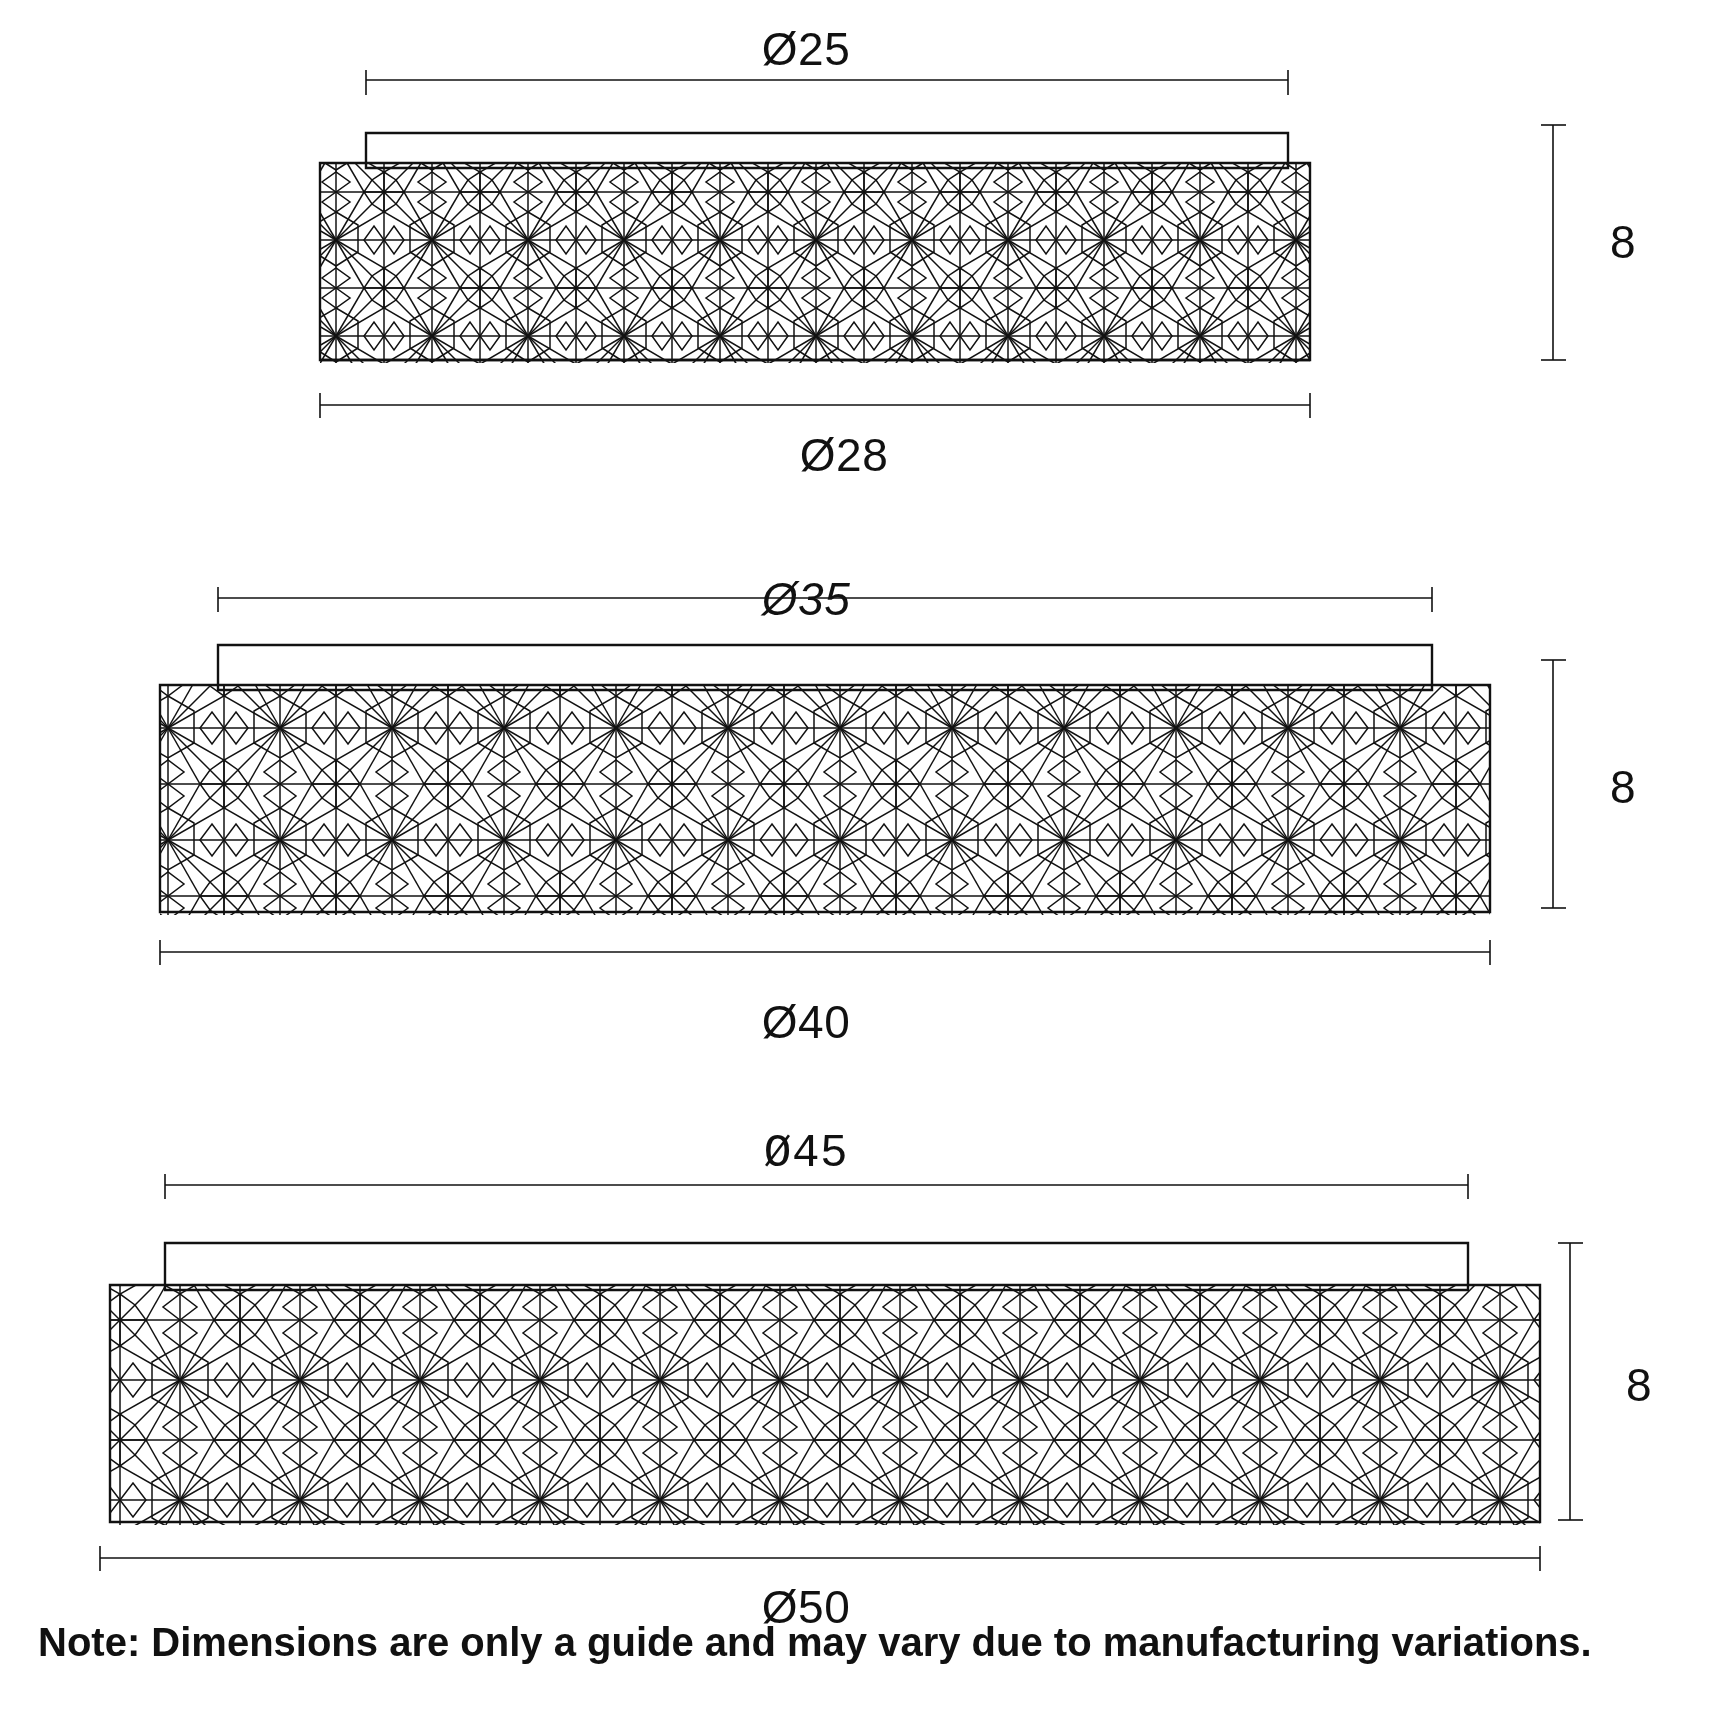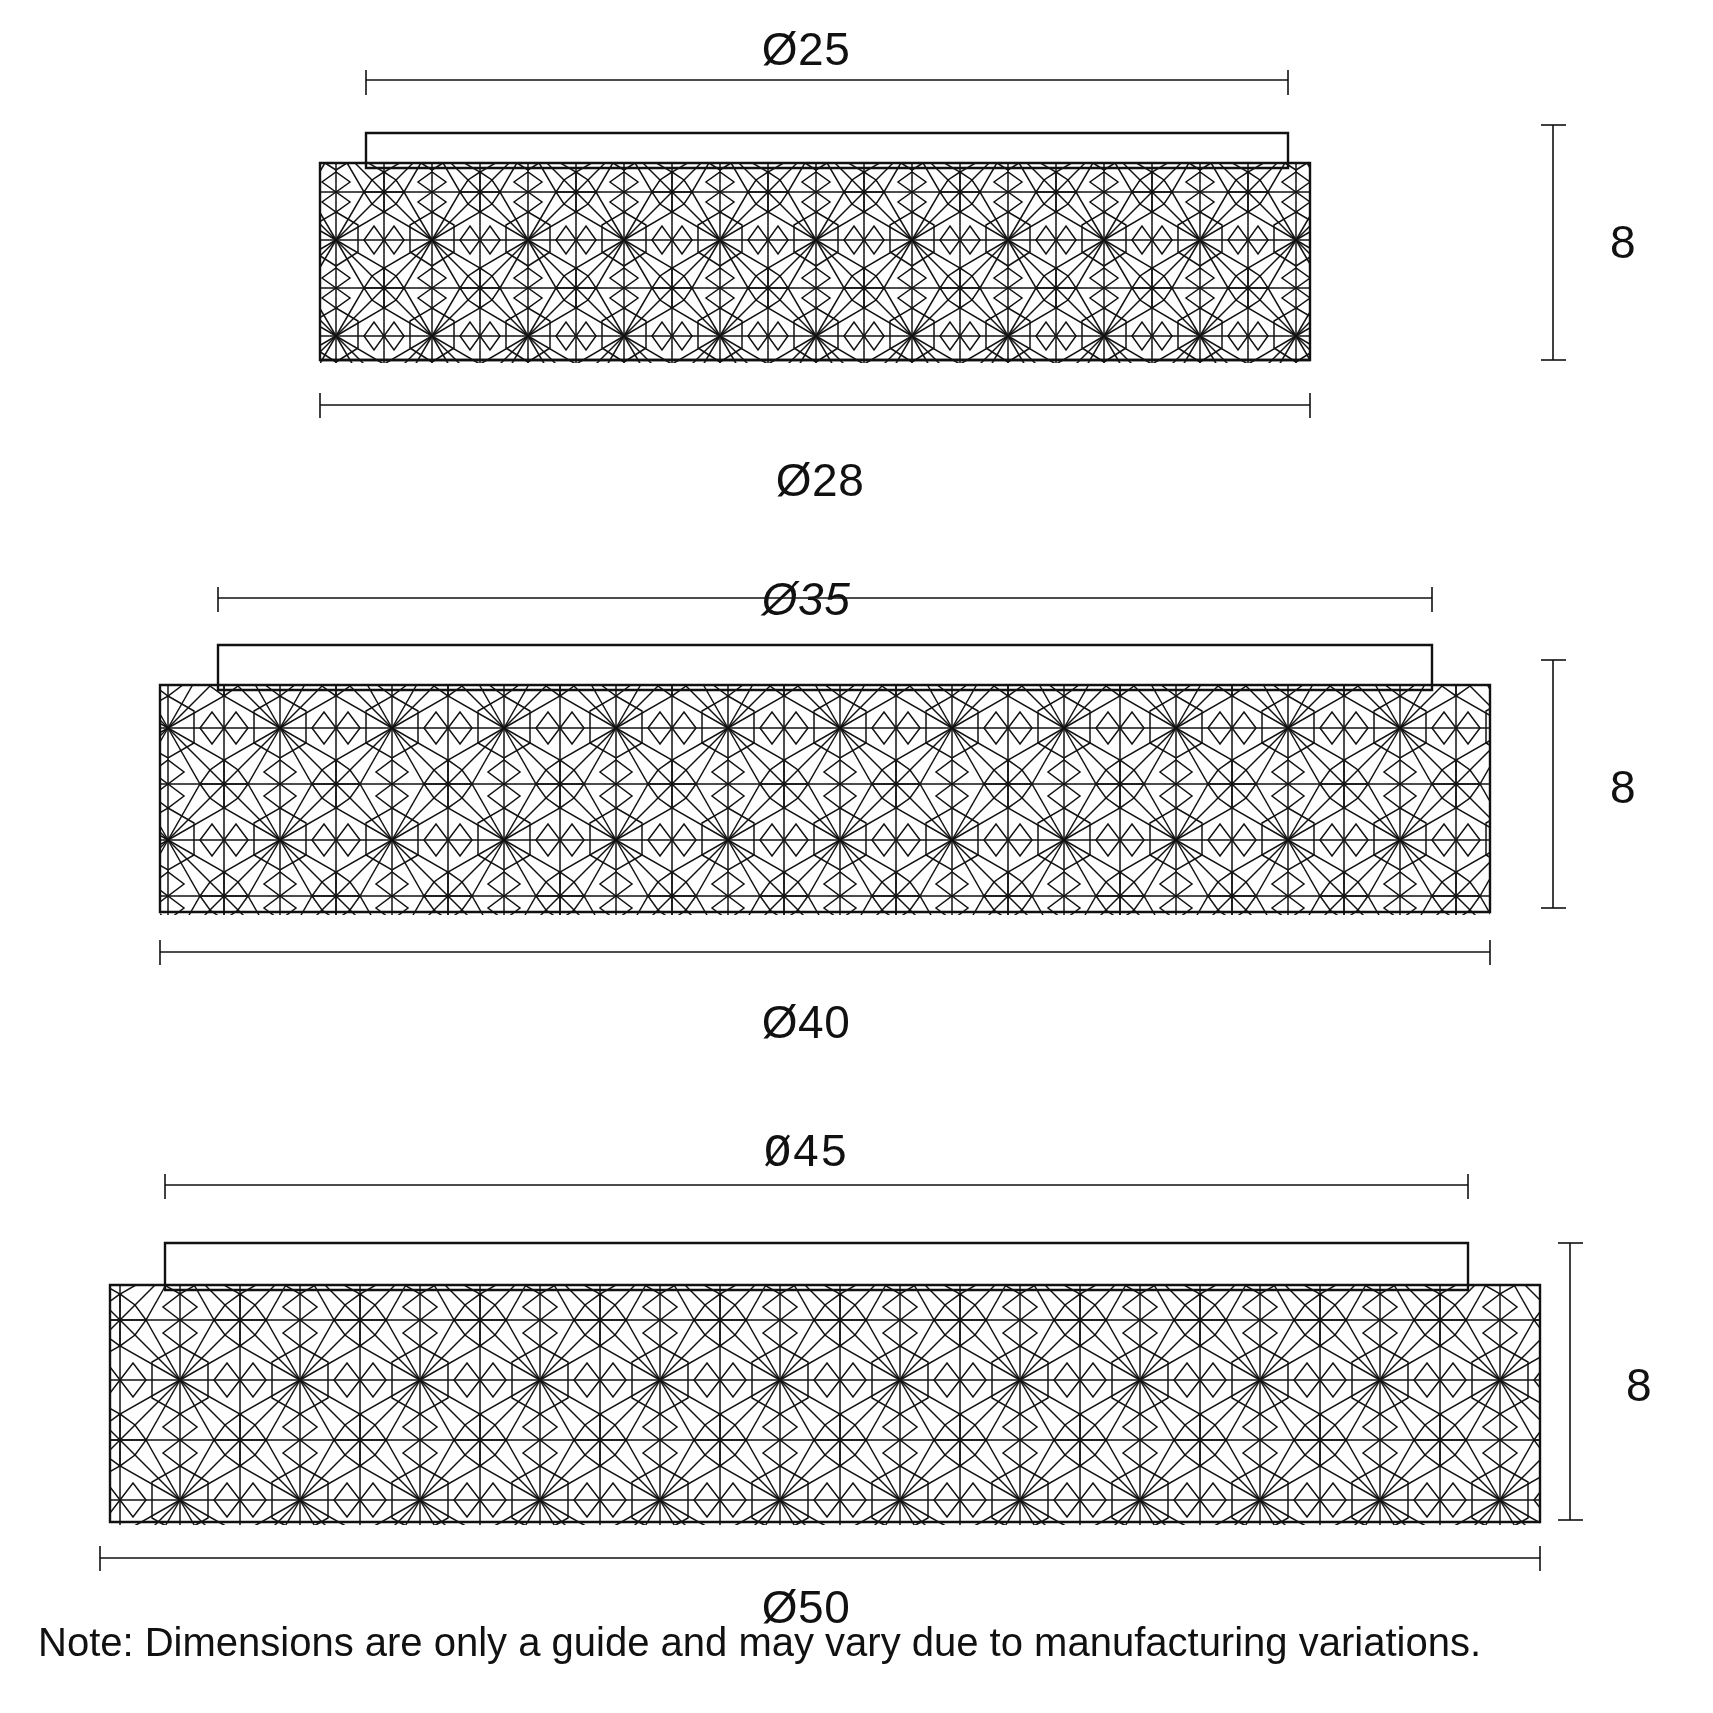--- a/index.html
+++ b/index.html
@@ -32,20 +32,21 @@
     transform: translateX(-50%);
     text-align: center;
   }
   .note {
     position: absolute;
     left: 38px;
     top: 1620px;
     font-size: 40px;
     color: #111;
     white-space: nowrap;
+    font-weight: bold;
   }
   svg { display: block; }
   .ln { stroke: #111; stroke-width: 2.4; fill: none; }
   .ln-thin { stroke: #111; stroke-width: 1.6; fill: none; }
   .pat { stroke: #111; stroke-width: 1.5; fill: none; }
 </style>
 </head>
 <body>
 
 <div id="sheet">
@@ -256,21 +257,21 @@
 
       <g>
         <line class="ln-thin" x1="1570" y1="1243" x2="1570" y2="1520"></line>
         <line class="ln-thin" x1="1558" y1="1243" x2="1583" y2="1243"></line>
         <line class="ln-thin" x1="1558" y1="1520" x2="1583" y2="1520"></line>
       </g>
     </g>
   </svg>
 
   <div class="dim-label center" style="left:806px; top:22px;">Ø25</div>
-  <div class="dim-label center" style="left:820px; top:428px;margin-top:25px;">Ø28</div>
+  <div class="dim-label center" style="left:844px; top:428px;">Ø28</div>
   <div class="dim-label" style="left:1610px; top:215px;">8</div>
 
   <div class="dim-label center" style="left:806px; top:572px;font-style:italic;">Ø35</div>
   <div class="dim-label center" style="left:806px; top:975px;margin-top:20px;">Ø40</div>
   <div class="dim-label" style="left:1610px; top:760px;">8</div>
 
   <div class="dim-label center" style="left:806px; top:1128px;font-family:Liberation Mono, monospace;">Ø45</div>
   <div class="dim-label center" style="left:806px; top:1580px;">Ø50</div>
   <div class="dim-label" style="left:1626px; top:1358px;">8</div>
 

